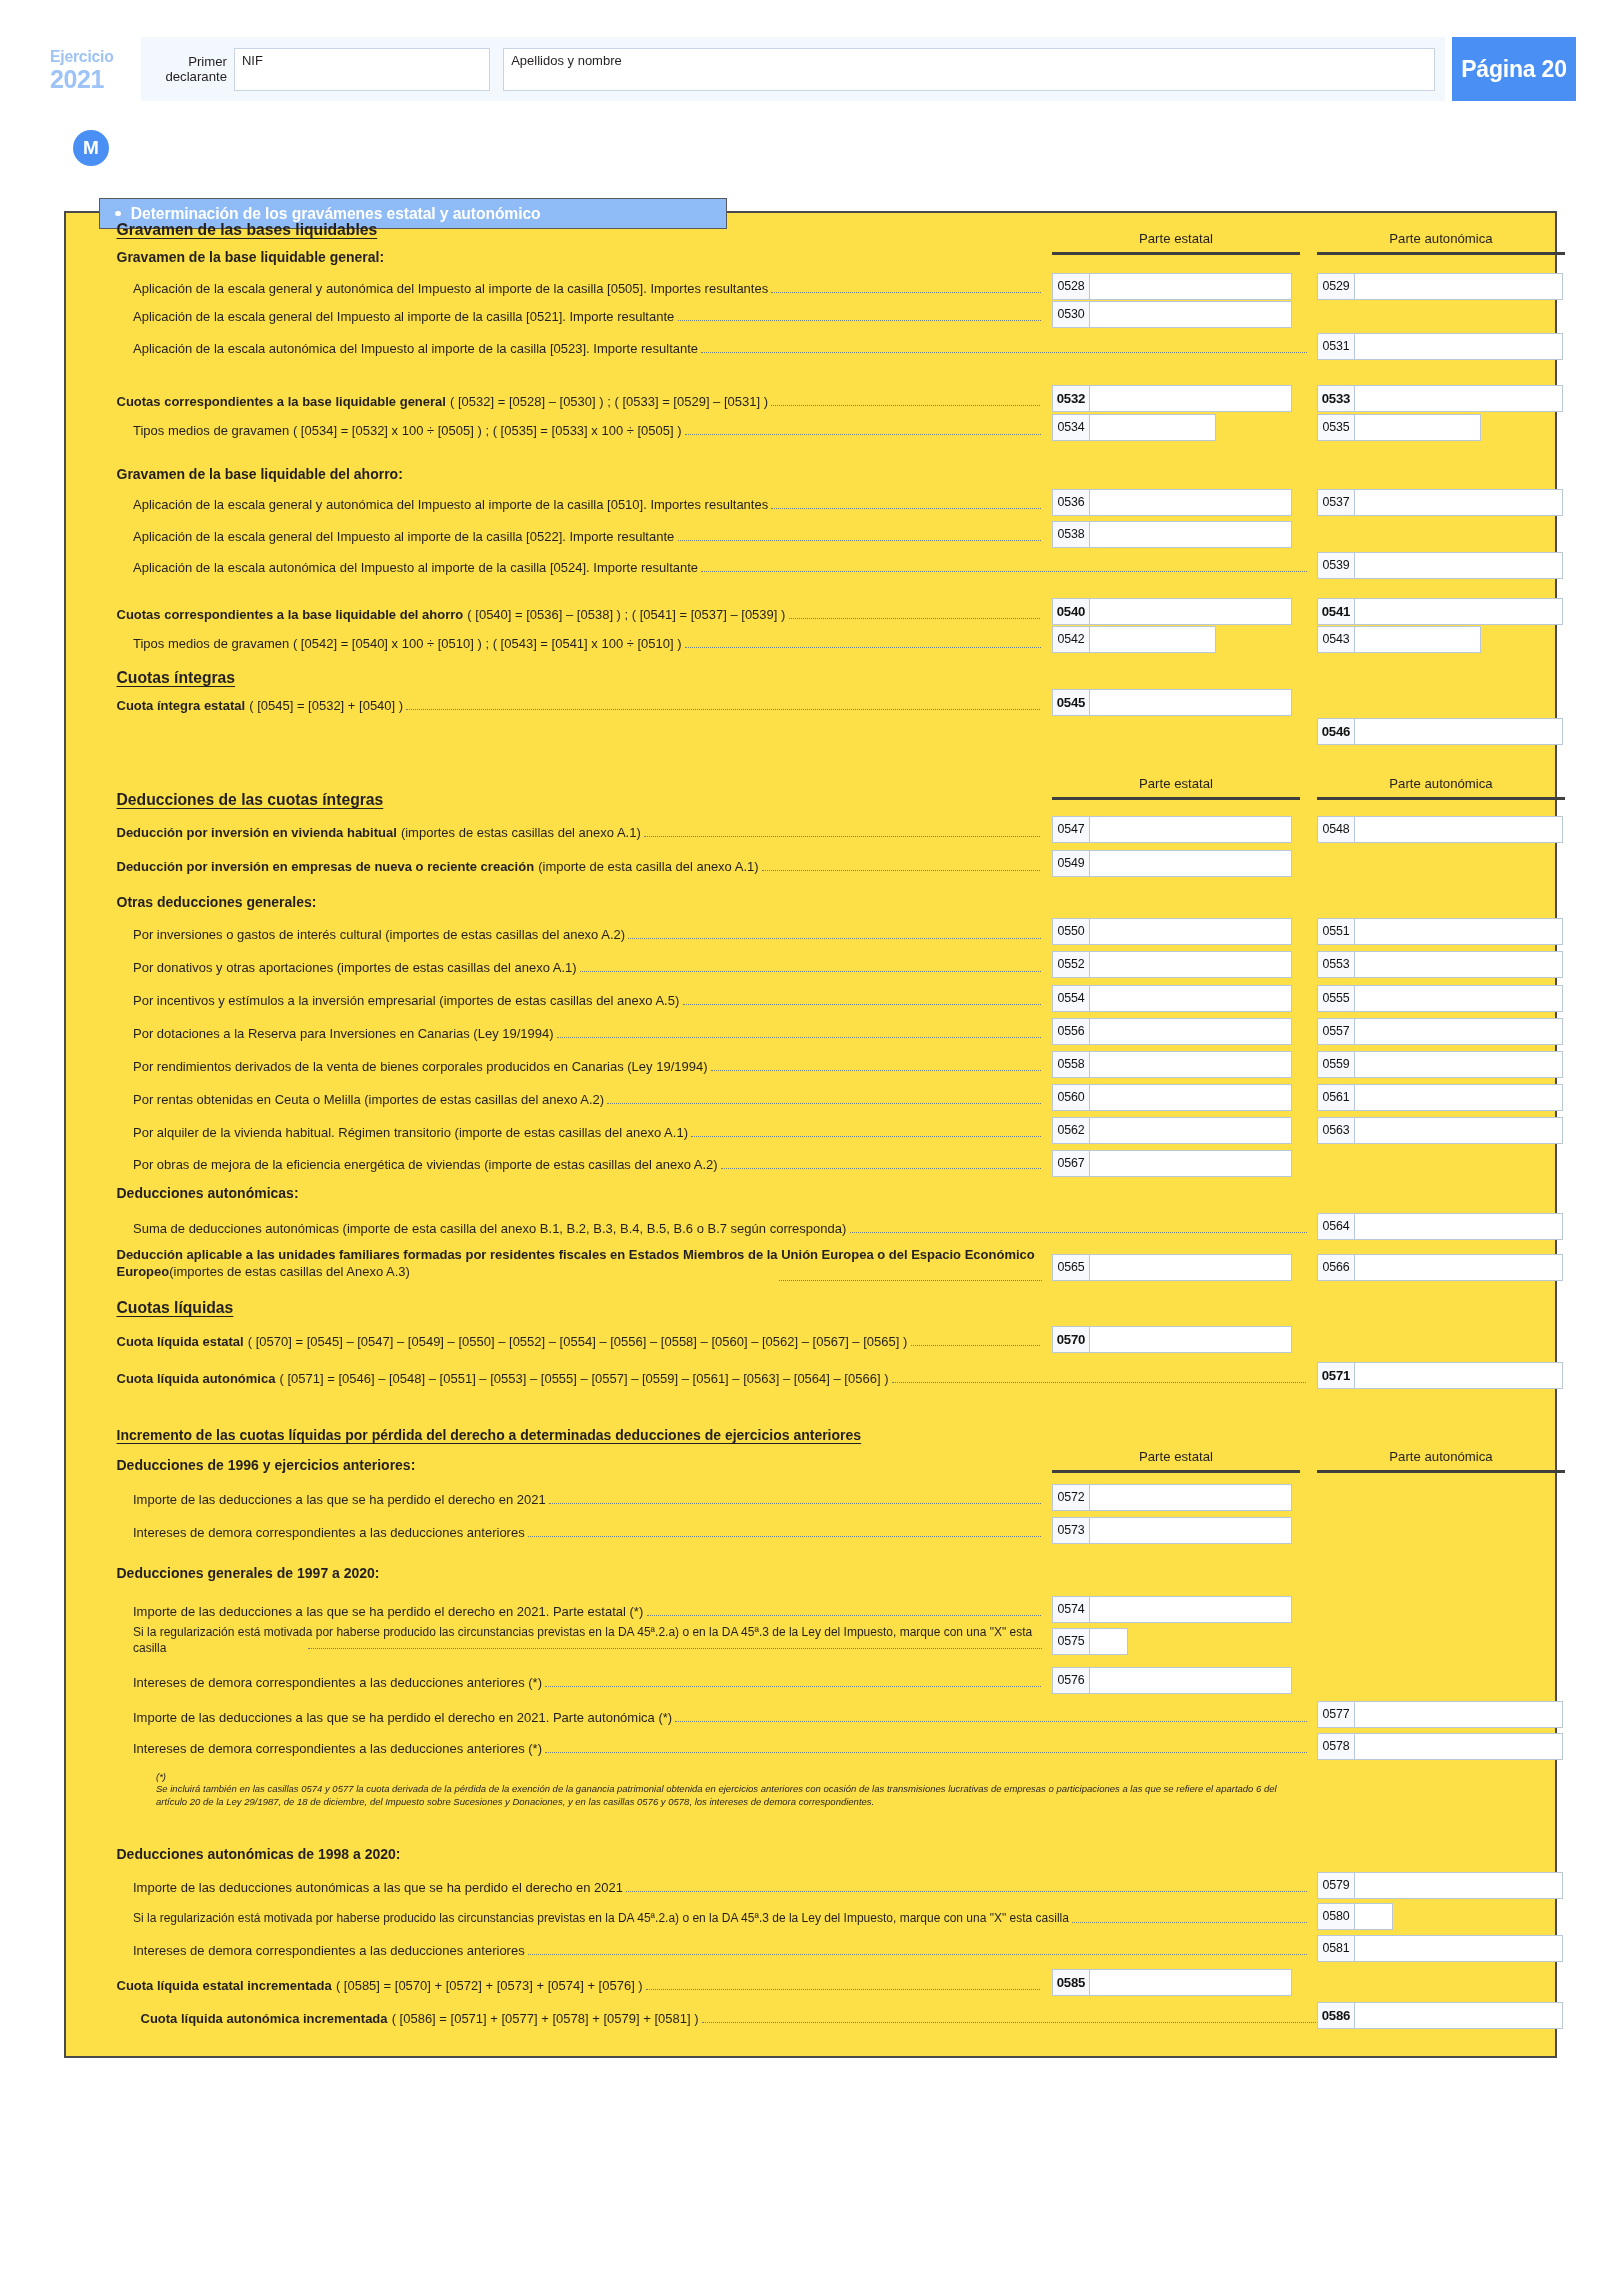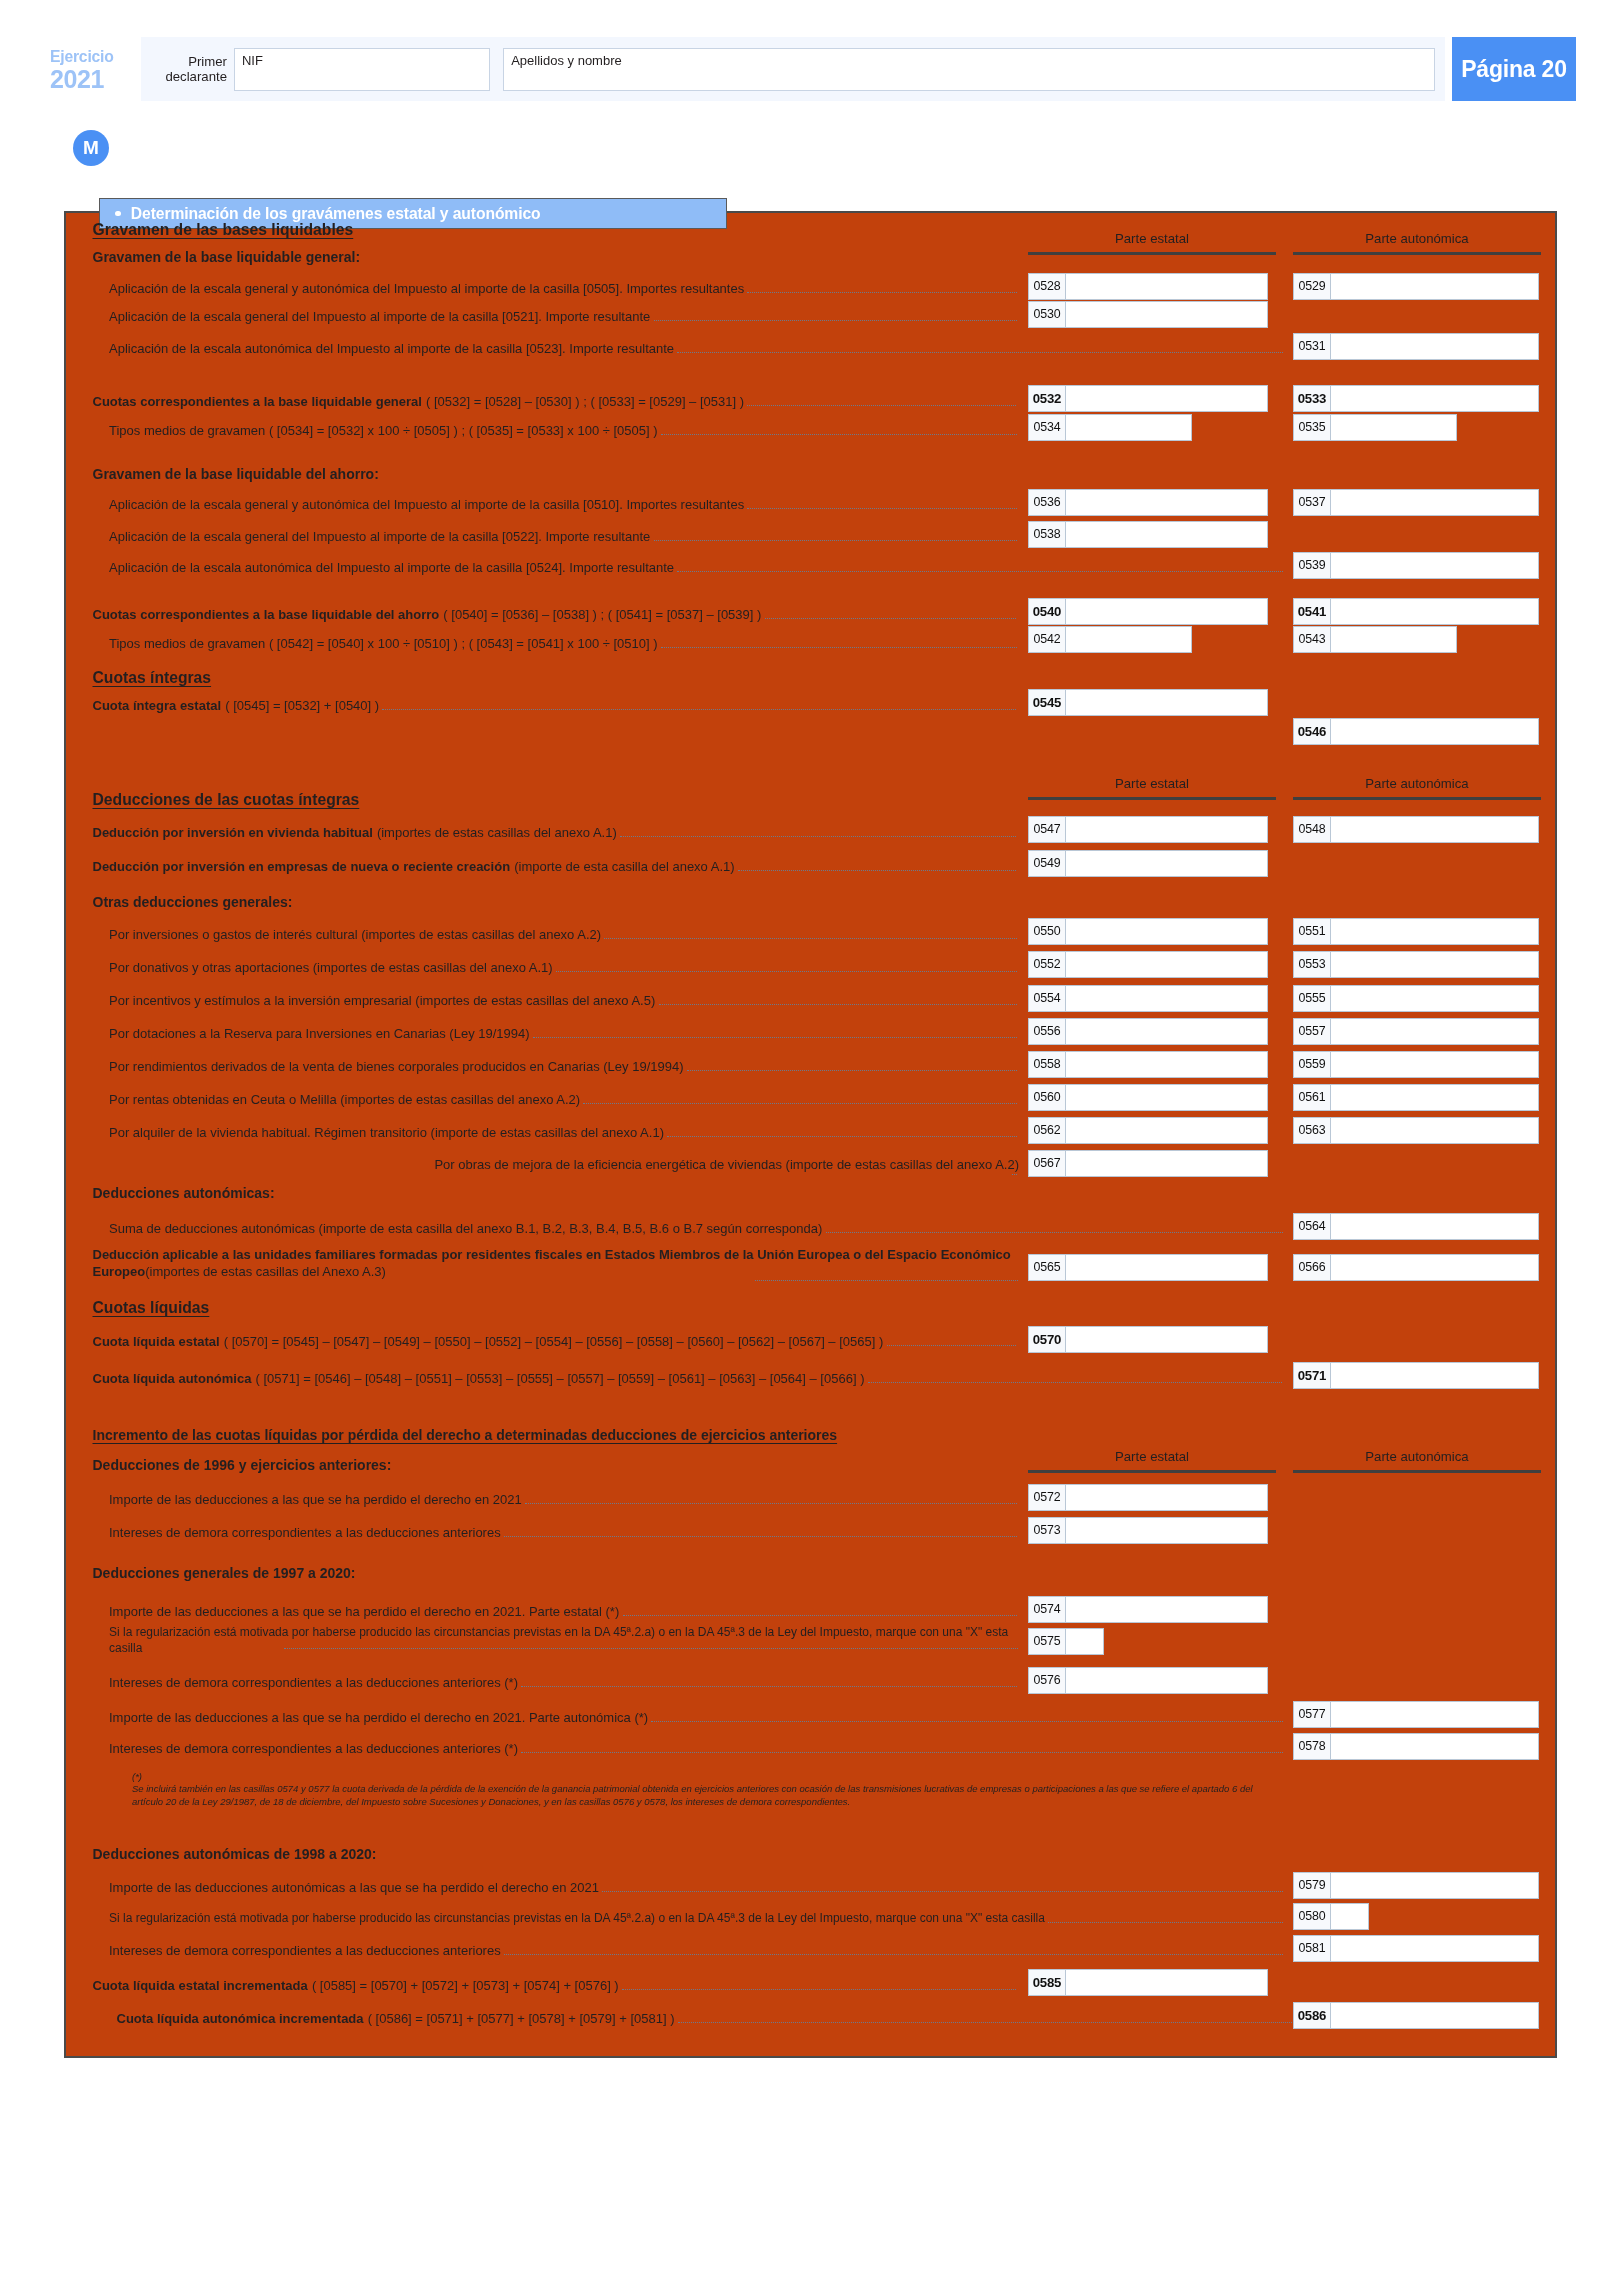--- a/index.html
+++ b/index.html
@@ -133,22 +133,23 @@
   }
 
   
   .main-frame {
     position: absolute;
     left: 64px;
     top: 211px;
     width: 1493px;
     height: 1847px;
     border: 2.5px solid #4a4a4a;
-    background: #c2410c;
+    background: #fde047;
     box-sizing: border-box;
+    padding-left: 24px;
   }
   .subsec-header {
     position: absolute;
     left: 33px;
     top: -15px;
     width: 628px;
     height: 31px;
     background: #8fbcf7;
     border: 1.7px solid #5a5a5a;
     color: #fff;
@@ -554,21 +555,21 @@
     </div>
     <div class="abs casilla" style="left:962px; top:904px; width:240px;">
       <span class="num">0562</span>
       <span class="val"></span>
     </div>
     <div class="abs casilla" style="left:1227px; top:904px; width:246px;">
       <span class="num">0563</span>
       <span class="val"></span>
     </div>
 
-    <div class="abs rowtext" style="left:43px; top:944px; width:910px;flex-direction:column;">
+    <div class="abs rowtext" style="left:43px; top:944px; width:910px;">
       <span class="t">Por obras de mejora de la eficiencia energética de viviendas (importe de estas casillas del anexo A.2)</span>
         <span class="leader"></span>
     </div>
     <div class="abs casilla" style="left:962px; top:937px; width:240px;">
       <span class="num">0567</span>
       <span class="val"></span>
     </div>
 
     <div class="abs heading-plain" style="left:26.5px; top:972px;">Deducciones autonómicas:</div>
 

